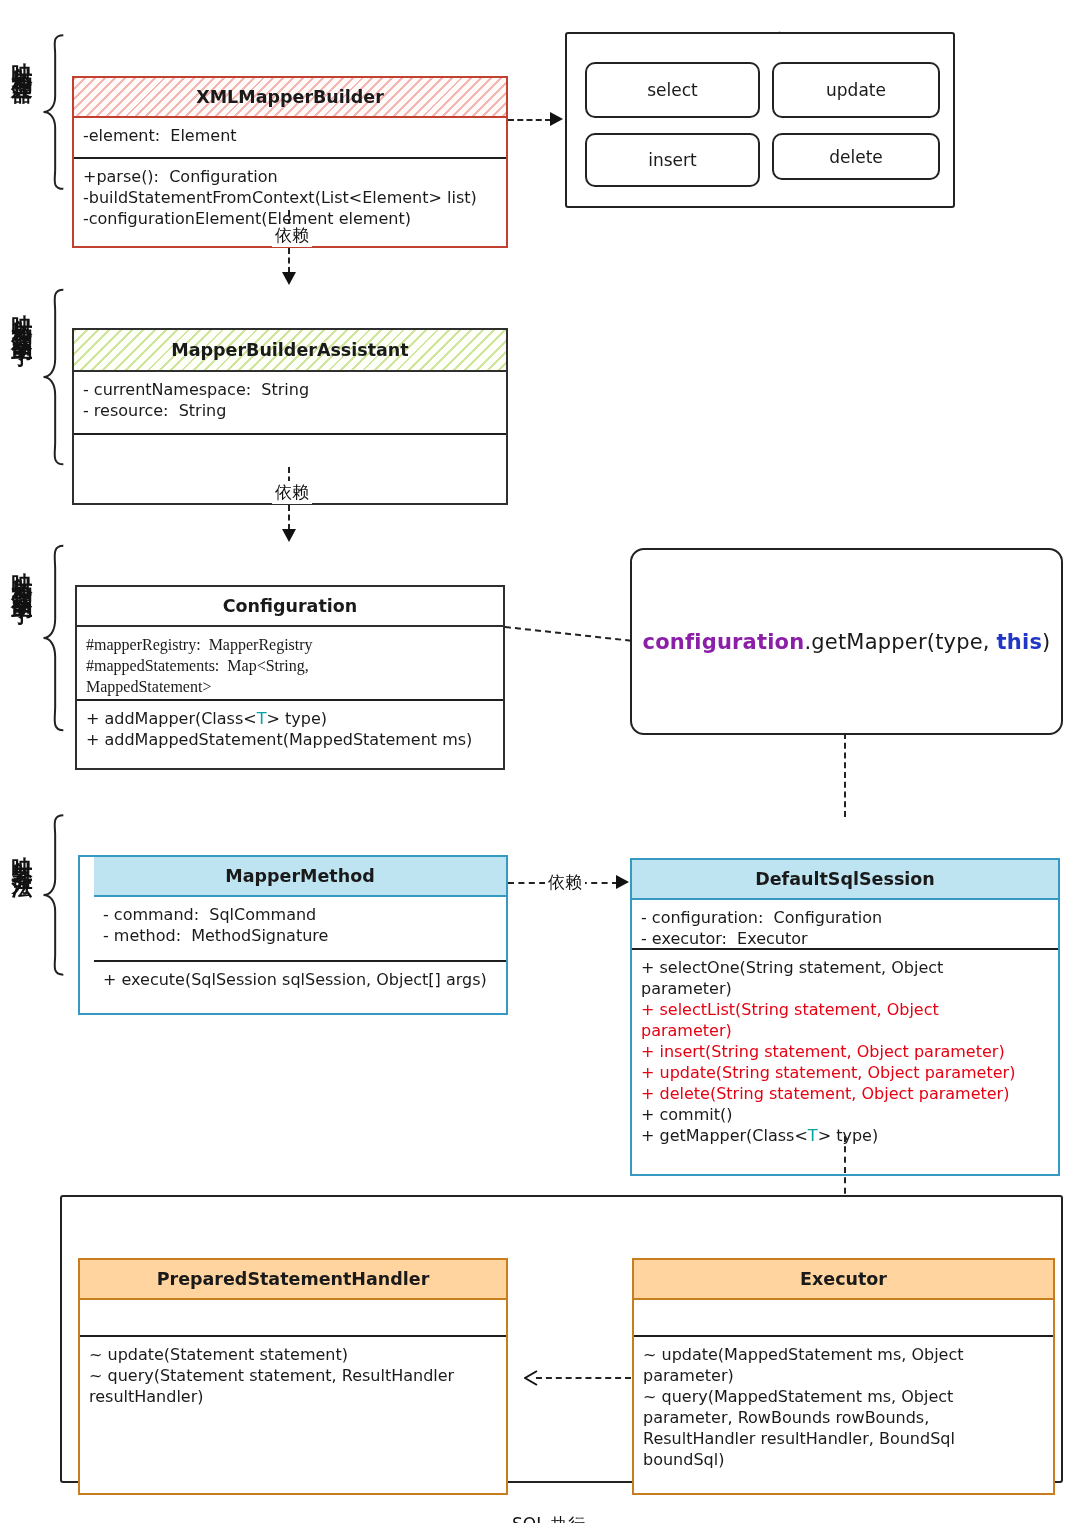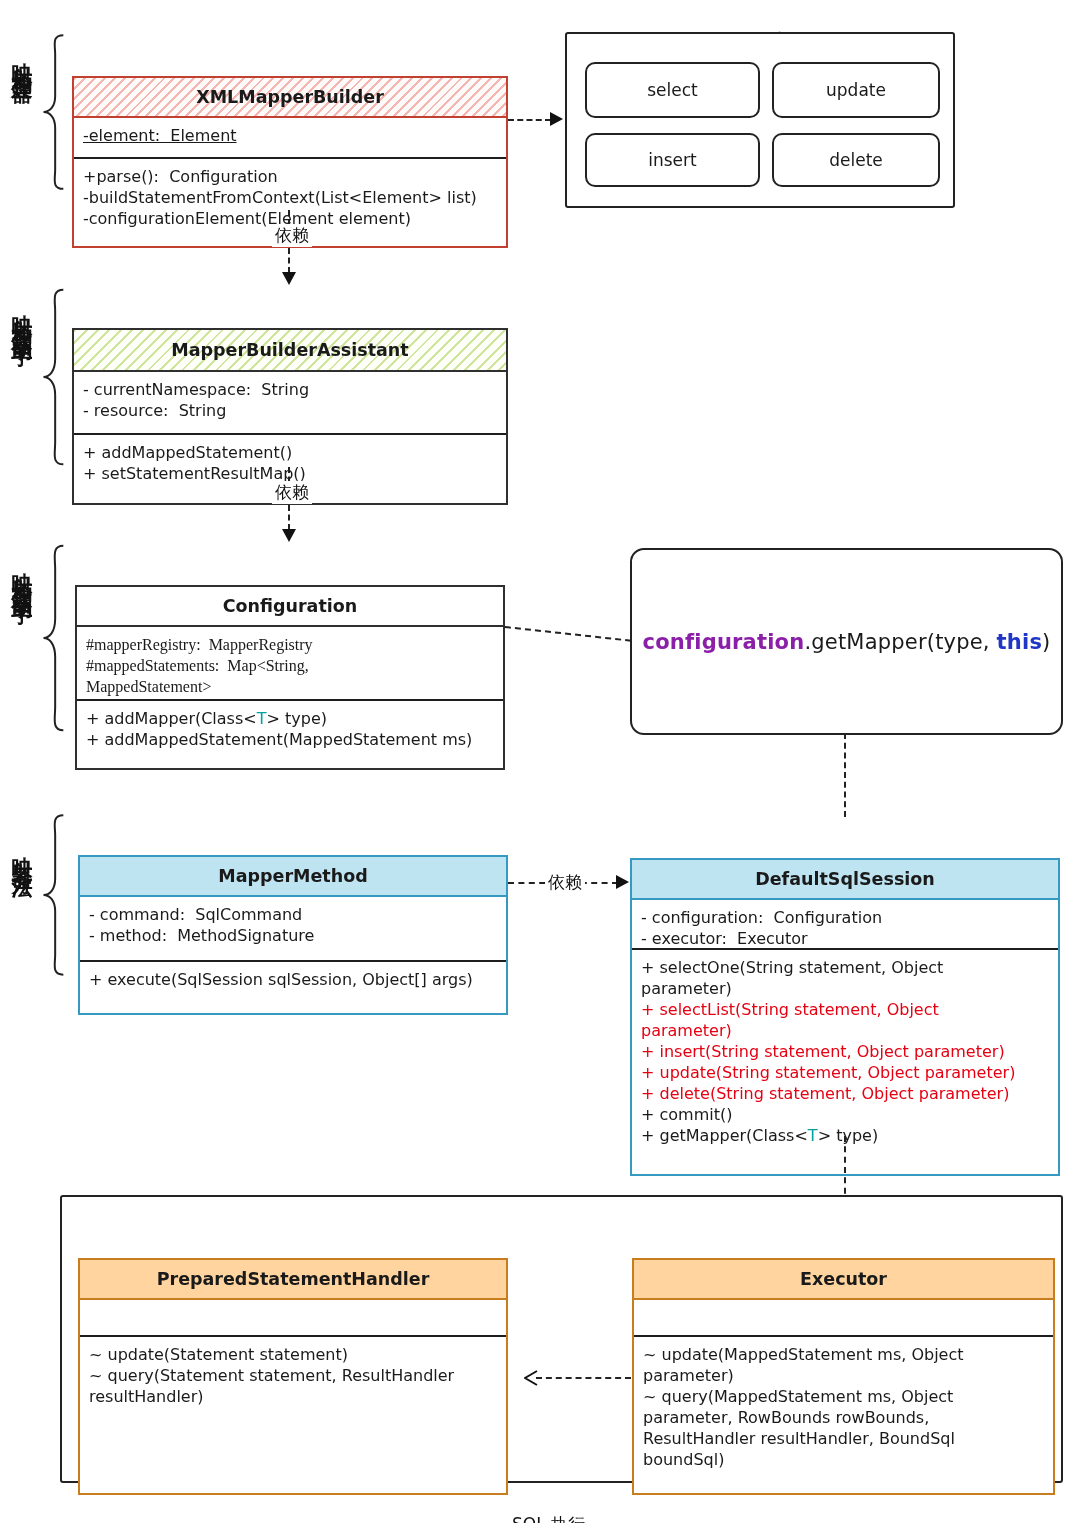--- a/index.html
+++ b/index.html
@@ -79,54 +79,50 @@
     </svg>
   <svg class="brace" style="left:40px;top:542px;" width="28" height="192" viewBox="0 0 24 100" preserveAspectRatio="none">
       <path d="M20 2 C10 2 13 8 13 14 L13 40 C13 47 8 50 3 50 C8 50 13 53 13 60 L13 86 C13 92 10 98 20 98" stroke="#222" stroke-width="2" fill="none" vector-effect="non-scaling-stroke"></path>
     </svg>
   <svg class="brace" style="left:40px;top:812px;" width="28" height="166" viewBox="0 0 24 100" preserveAspectRatio="none">
       <path d="M20 2 C10 2 13 8 13 14 L13 40 C13 47 8 50 3 50 C8 50 13 53 13 60 L13 86 C13 92 10 98 20 98" stroke="#222" stroke-width="2" fill="none" vector-effect="non-scaling-stroke"></path>
     </svg>
 
   <div class="uml t-red" style="left:72px;top:36px;width:436px;height:172px;">
     <div class="uml-header hatch-red" style="height:40px;">XMLMapperBuilder</div>
-    <div class="uml-attrs attrs-div" style="height:41px;text-decoration:underline;">
+    <div class="uml-attrs attrs-div" style="height:41px;">
         <div class="m-line"><span class="c-plain">-element:  Element</span></div>
       </div>
     <div class="uml-methods">
         <div class="m-line"><span class="c-plain">+parse():  Configuration</span></div>
         <div class="m-line"><span class="c-plain">-buildStatementFromContext(List&lt;Element&gt; list)</span></div>
         <div class="m-line"><span class="c-plain">-configurationElement(Element element)</span></div>
       </div>
   </div>
 
   <div class="group-title" style="left:718px;top:4px;">SQL解析</div>
   <div class="round-box" style="left:565px;top:32px;width:390px;height:176px;">
     <div class="sql-item" style="left:18px;top:28px;width:175px;height:56px;">select</div>
     <div class="sql-item" style="left:205px;top:28px;width:168px;height:56px;">update</div>
     <div class="sql-item" style="left:18px;top:99px;width:175px;height:54px;">insert</div>
-    <div class="sql-item" style="left:205px;top:99px;width:168px;height:54px;">delete</div>
+    <div class="sql-item" style="left:205px;top:99px;width:168px;height:47px;">delete</div>
   </div>
 
   <div class="dash-h" style="left:508px;top:119px;width:43px;"></div>
   <div class="ah-right" style="left:550px;top:112px;"></div>
 
   <div class="dash-v" style="left:288px;top:210px;height:63px;"></div>
   <div class="ah-down" style="left:282px;top:272px;"></div>
   <div class="dep-label" style="left:272px;top:224px;">依赖</div>
 
   <div class="uml t-dark" style="left:72px;top:288px;width:436px;height:177px;">
     <div class="uml-header hatch-green" style="height:42px;">MapperBuilderAssistant</div>
     <div class="uml-attrs attrs-div" style="height:63px;">
         <div class="m-line"><span class="c-plain">- currentNamespace:  String</span></div>
         <div class="m-line"><span class="c-plain">- resource:  String</span></div>
-      </div>
-    <div class="uml-methods">
-        <div class="m-line"><span class="c-plain">+ addMappedStatement()</span></div>
-        <div class="m-line"><span class="c-plain">+ setStatementResultMap()</span></div>
       </div>
   </div>
 
   <div class="dash-v" style="left:288px;top:467px;height:63px;"></div>
   <div class="ah-down" style="left:282px;top:529px;"></div>
   <div class="dep-label" style="left:272px;top:481px;">依赖</div>
 
   <div class="uml t-dark" style="left:75px;top:545px;width:430px;height:185px;">
     <div class="uml-header" style="height:40px;">Configuration</div>
     <div class="uml-attrs attrs-div" style="height:74px;font-family:Liberation Serif, serif;">
@@ -143,21 +139,21 @@
   <div class="dash-h" style="left:505px;top:626px;width:127px;transform:rotate(6.2deg);transform-origin:left top;"></div>
 
   <div class="round-box" style="left:630px;top:548px;width:433px;height:187px;border-radius:14px;display:flex;align-items:center;justify-content:center;">
     <div class="code-text">
         <div class="m-line"><span class="c-purple">configuration</span><span class="c-plain">.getMapper(type, </span><span class="c-blue">this</span><span class="c-plain">)</span></div>
       </div>
   </div>
 
   <div class="dash-v" style="left:844px;top:733px;height:84px;"></div>
 
-  <div class="uml t-blue" style="left:78px;top:815px;width:430px;height:160px;">
+  <div class="uml t-blue" style="left:78px;top:815px;width:430px;height:160px;padding-left:14px;">
     <div class="uml-header" style="height:40px;">MapperMethod</div>
     <div class="uml-attrs attrs-div" style="height:65px;">
         <div class="m-line"><span class="c-plain">- command:  SqlCommand</span></div>
         <div class="m-line"><span class="c-plain">- method:  MethodSignature</span></div>
       </div>
     <div class="uml-methods">
         <div class="m-line"><span class="c-plain">+ execute(SqlSession sqlSession, Object[] args)</span></div>
       </div>
   </div>
 

